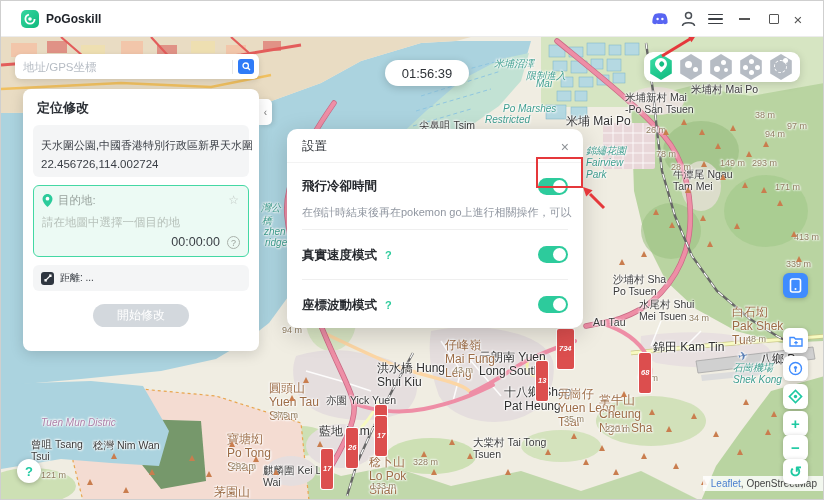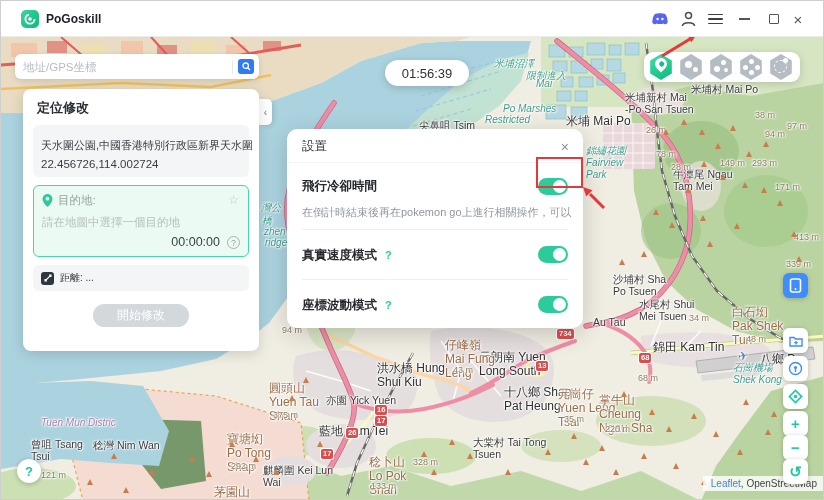--- a/index.html
+++ b/index.html
@@ -21,21 +21,21 @@
   .map-svg{position:absolute;left:0;top:0;z-index:0;}
   #map-labels{position:absolute;left:0;top:0;width:824px;height:500px;z-index:1;pointer-events:none;}
   .mlabel{position:absolute;white-space:pre;line-height:1.18;text-shadow:0 0 2px #fff,0 0 2px #fff,1px 1px 2px #fff,-1px -1px 2px #fff;}
   .town{font-size:12px;color:#2f2f2f;}
   .village{font-size:10.5px;color:#3a3a3a;}
   .peak{font-size:12px;color:#9c6c46;}
   .elev{font-size:9px;color:#8e7c5e;}
   .area{font-size:10px;font-style:italic;color:#3f9e8f;}
   .admin{font-size:10px;font-style:italic;color:#ad7fa8;}
   .peak-tri{position:absolute;width:0;height:0;border-left:3.5px solid transparent;border-right:3.5px solid transparent;border-bottom:6px solid #c97d4e;}
-  .shield{position:absolute;background:#dc4e4e;color:#fff;font-size:7.5px;font-weight:bold;padding:0 2px;border-radius:2px;line-height:10px;box-shadow:0 0 0 1px #fff;}
+  .shield{position:absolute;background:#dc4e4e;color:#fff;font-size:7.5px;font-weight:bold;padding:15px 2px;border-radius:2px;line-height:10px;box-shadow:0 0 0 1px #fff;font-style:italic;}
   .attribution{position:absolute;right:0;bottom:8px;background:rgba(255,255,255,.82);font-size:10px;color:#444;padding:2px 6px 2px 8px;z-index:4;}
   .attribution a{color:#4a7fd0;text-decoration:none;}
   
   .timer-pill{position:absolute;left:384px;top:59px;width:84px;height:26px;background:#fff;border-radius:13px;box-shadow:0 2px 8px rgba(0,0,0,.18);display:flex;align-items:center;justify-content:center;font-size:13px;color:#2e3237;z-index:5;}
   .mode-bar{position:absolute;left:643px;top:51px;width:156px;height:30px;background:#fff;border-radius:9px;box-shadow:0 2px 8px rgba(0,0,0,.15);display:flex;align-items:center;gap:6px;padding:0 5px;z-index:5;}
   .hex{width:24px;height:26px;background:#b6bcc4;clip-path:polygon(50% 0,95% 25%,95% 75%,50% 100%,5% 75%,5% 25%);position:relative;cursor:pointer;}
   .hex.active{background:linear-gradient(150deg,#3fe0ab,#0db87c);}
   .hex .dot{position:absolute;background:#fff;border-radius:50%;}
   .hex .ring{position:absolute;border:1.6px dashed #fff;border-radius:50%;width:13px;height:13px;left:5px;top:6px;}
   .pin-glyph{position:absolute;left:6px;top:4px;width:12px;height:12px;background:#fff;border-radius:50% 50% 50% 0;transform:rotate(-45deg);}

